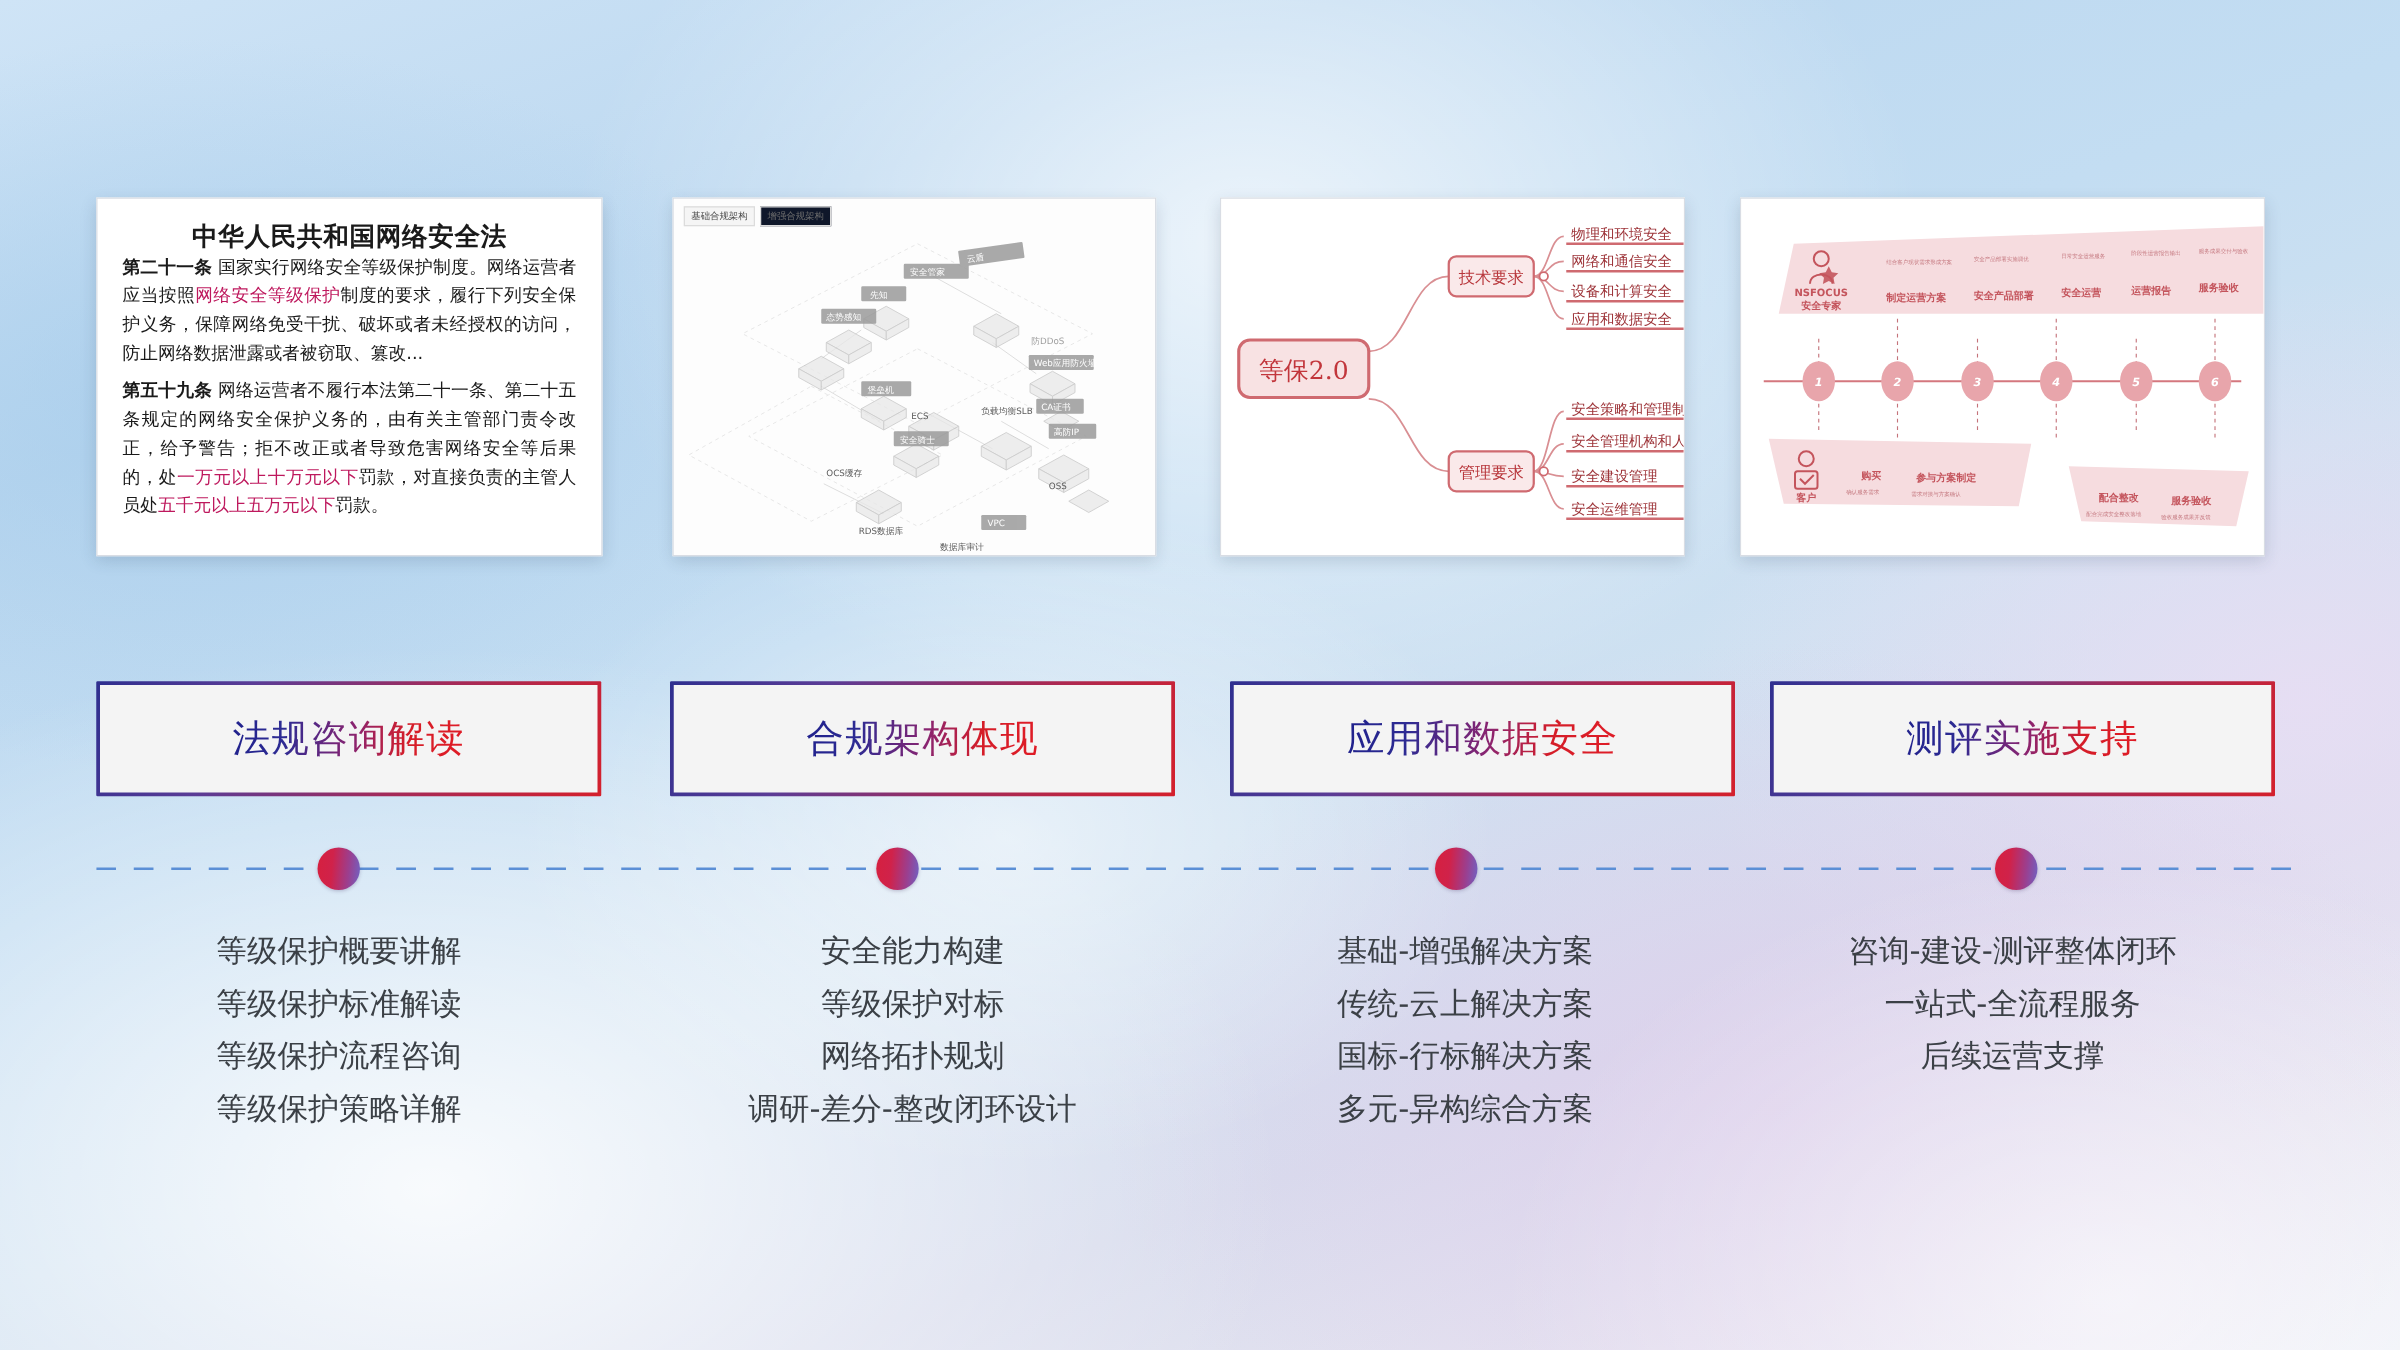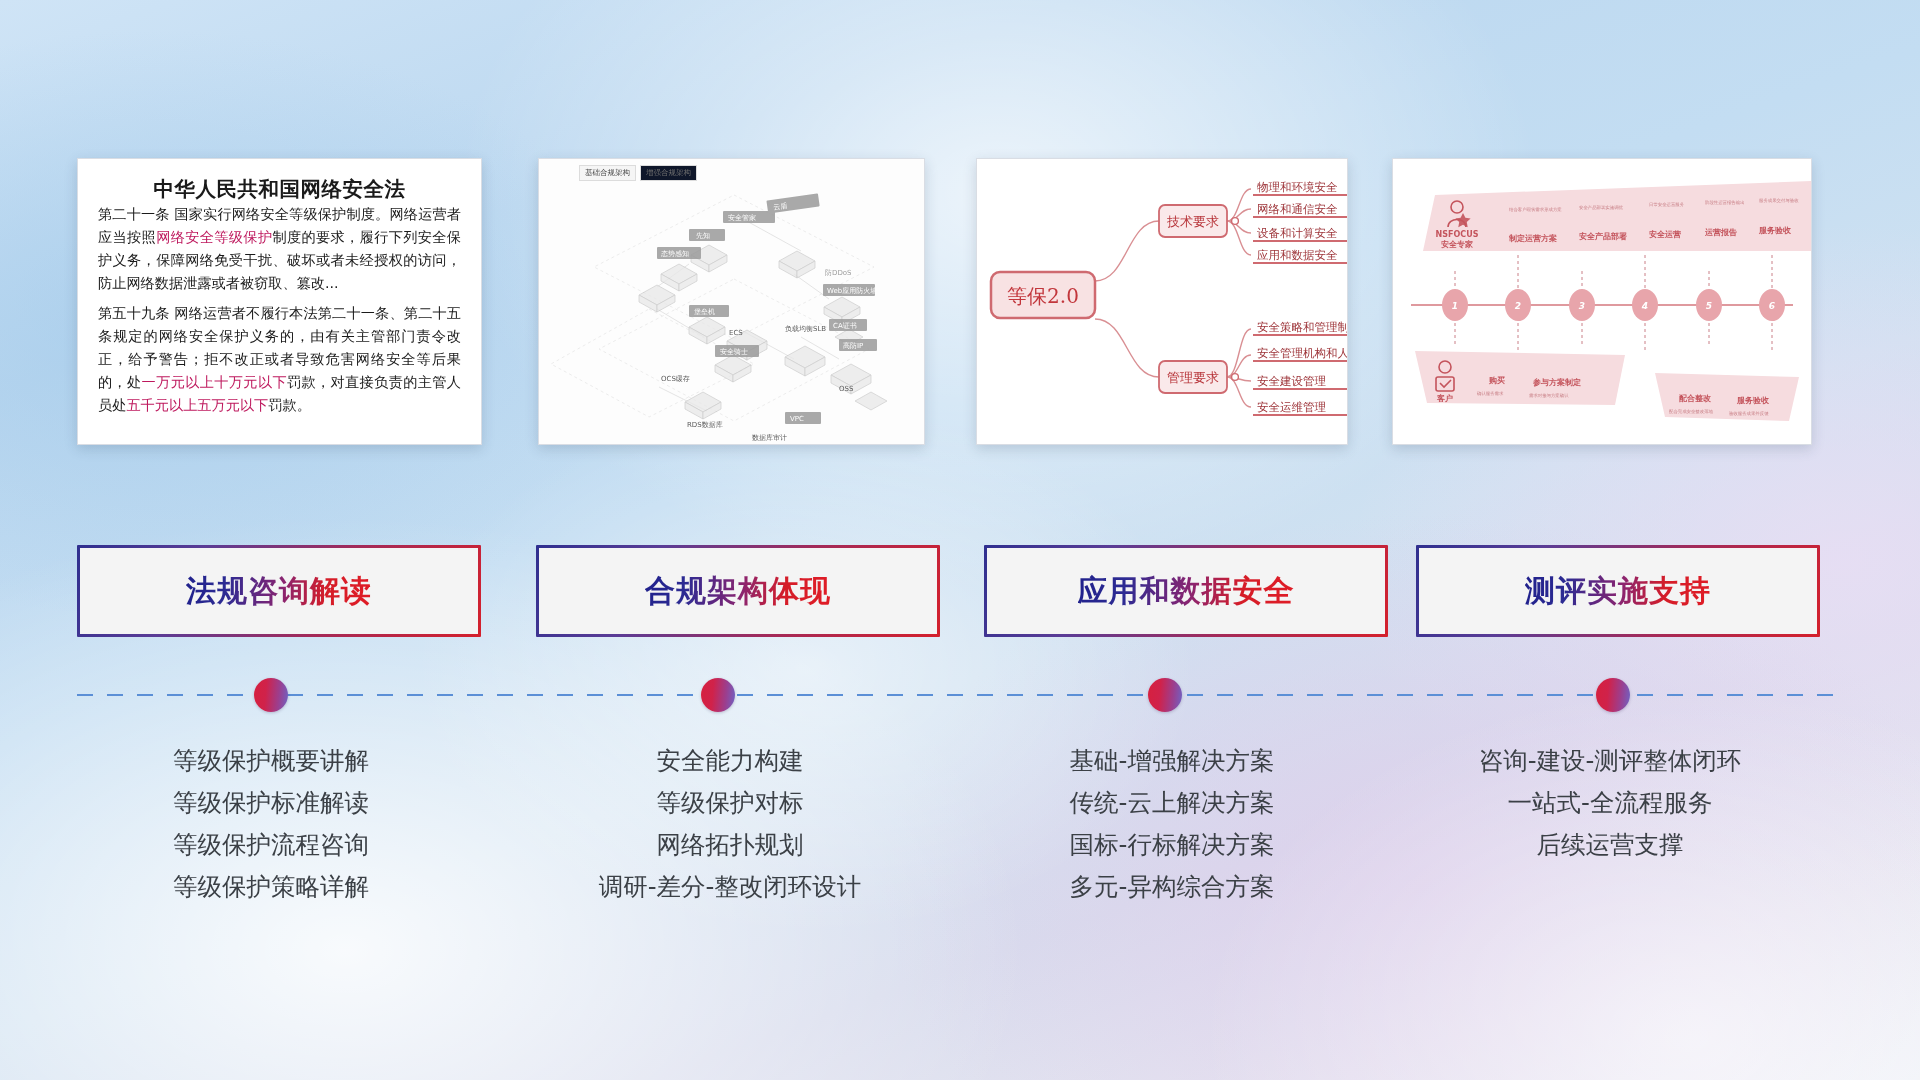--- a/index.html
+++ b/index.html
@@ -34,26 +34,26 @@
   .card.c2{left:538px;top:8px;width:385px;height:285px;}
   .card.c3{left:976px;top:8px;width:370px;height:285px;}
   .card.c4{left:1392px;top:8px;width:418px;height:285px;}
 
   
   .law{padding:16px 20px 10px 20px;box-sizing:border-box;height:100%;}
   .law-title{text-align:center;font-size:20.5px;font-weight:700;color:#1a1a1a;
              letter-spacing:.5px;font-family:"DejaVu Sans",sans-serif;}
   .law-p{font-size:14.2px;line-height:1.62;color:#1a1a1a;text-align:justify;margin:0 0 7px 0;
          font-family:"DejaVu Sans",sans-serif;}
-  .law-p b{font-weight:400;}
+  .law-p b{font-weight:700;}
   .hl{color:#be185d;}
 
   
   .arch{position:relative;width:100%;height:100%;background:#fdfdfd;}
-  .arch .tabs{position:absolute;left:8px;top:6px;display:flex;gap:4px;margin-left:32px;}
+  .arch .tabs{position:absolute;left:8px;top:6px;display:flex;gap:4px;}
   .arch .tab{font-size:7.5px;color:#6d6d6d;background:#0f172a;border:1px solid #dcdcdc;
              padding:2px 5px;font-family:"DejaVu Sans",sans-serif;}
   .arch .tab.act{background:#f5f5f5;color:#4b4b4b;}
   .arch svg{position:absolute;left:0;top:0;}
   .nlabel{font-size:7px;fill:#4a4a4a;font-family:"DejaVu Sans",sans-serif;}
   .nchip{fill:#9b9b9b;}
   .nchip-l{font-size:7px;fill:#fff;font-family:"DejaVu Sans",sans-serif;}
   .dashg{fill:none;stroke:#d5d5d5;stroke-width:.8;stroke-dasharray:3 3;}
   .lineg{stroke:#c4c4c4;stroke-width:.8;fill:none;}
 
@@ -71,21 +71,21 @@
   .pz-sm{font-size:4.4px;fill:#c77d84;font-family:"DejaVu Sans",sans-serif;}
   .pz-num{font-size:9px;fill:#fff;font-family:"DejaVu Sans",sans-serif;font-style:italic;font-weight:700;}
 
   
   .heads{position:absolute;left:0;top:545px;width:1920px;height:100px;}
   .headbox{position:absolute;top:0;width:404px;height:92px;box-sizing:border-box;
            padding:3px;border-radius:1px;
            background:linear-gradient(118deg,#2f2f8f 0%,#5a3c96 28%,#a32a59 62%,#d4202c 100%);}
   .headbox .inner{width:100%;height:100%;background:#f4f4f4;display:flex;
                   align-items:center;justify-content:center;}
-  .headbox .htxt{font-size:30px;font-weight:700;letter-spacing:1px;
+  .headbox .htxt{font-size:30px;font-weight:400;letter-spacing:1px;
         font-family:"DejaVu Sans",sans-serif;
         background:linear-gradient(95deg,#20218c 0%,#2d2b93 22%,#8a2470 52%,#d51d28 75%,#e01c26 100%);
         -webkit-background-clip:text;background-clip:text;color:transparent;}
   .hb1{left:77px;} .hb2{left:536px;} .hb3{left:984px;} .hb4{left:1416px;}
 
   
   .tl{position:absolute;left:77px;top:694px;width:1766px;height:2px;
       background-image:linear-gradient(90deg,#5b8fd6 0 16px, rgba(0,0,0,0) 16px 30px);
       background-size:30px 2px;background-repeat:repeat-x;}
   .tldot{position:absolute;top:678px;width:34px;height:34px;border-radius:50%;

